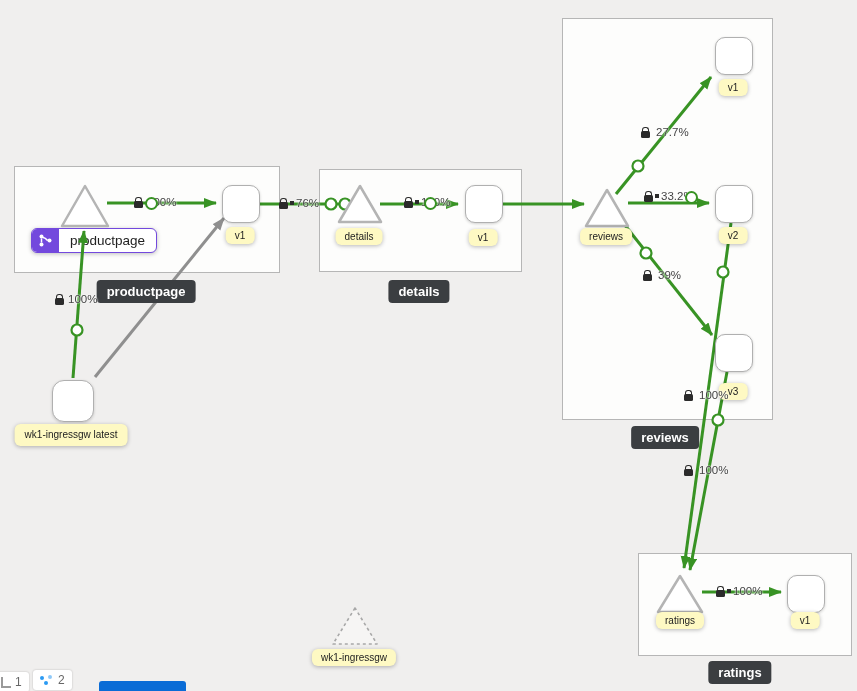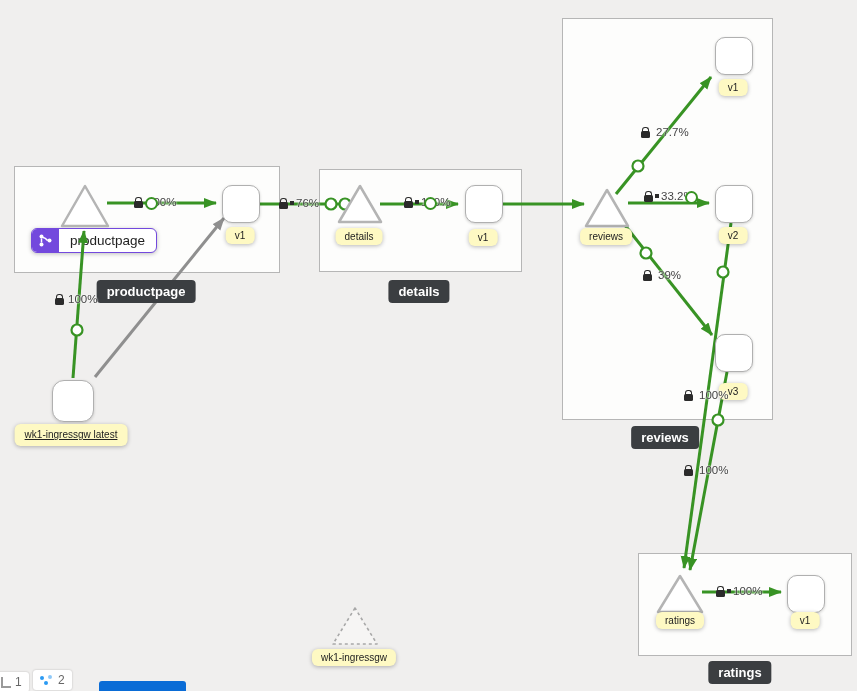--- a/index.html
+++ b/index.html
@@ -14,21 +14,21 @@
   .sq {
     position:absolute; background:#fff; border:1.5px solid #b0b0b0;
     border-radius:10px; box-shadow:0 1px 3px rgba(0,0,0,.18);
   }
   .chip {
     position:absolute; transform:translateX(-50%);
     background:#fef9c3; border-radius:6px; padding:3px 9px;
     font-size:10px; color:#222; white-space:nowrap;
     box-shadow:0 1px 4px rgba(0,0,0,.28);
   }
-  .chip.wrap { white-space:normal; text-align:center; max-width:106px; line-height:1.35; padding:4px 10px;text-decoration:underline; }
+  .chip.wrap { white-space:normal; text-align:center; max-width:106px; line-height:1.35; padding:4px 10px; }
   .tooltip {
     position:absolute; transform:translateX(-50%);
     background:#3b3e41; color:#fff; font-weight:bold; font-size:13px;
     padding:4px 10px; border-radius:4px; white-space:nowrap;
   }
   .edge-label {
     position:absolute; display:flex; align-items:center; gap:4px;
     font-size:11.5px; color:#434343;
     text-shadow:0 0 2px #fff,0 0 2px #fff;
   }

